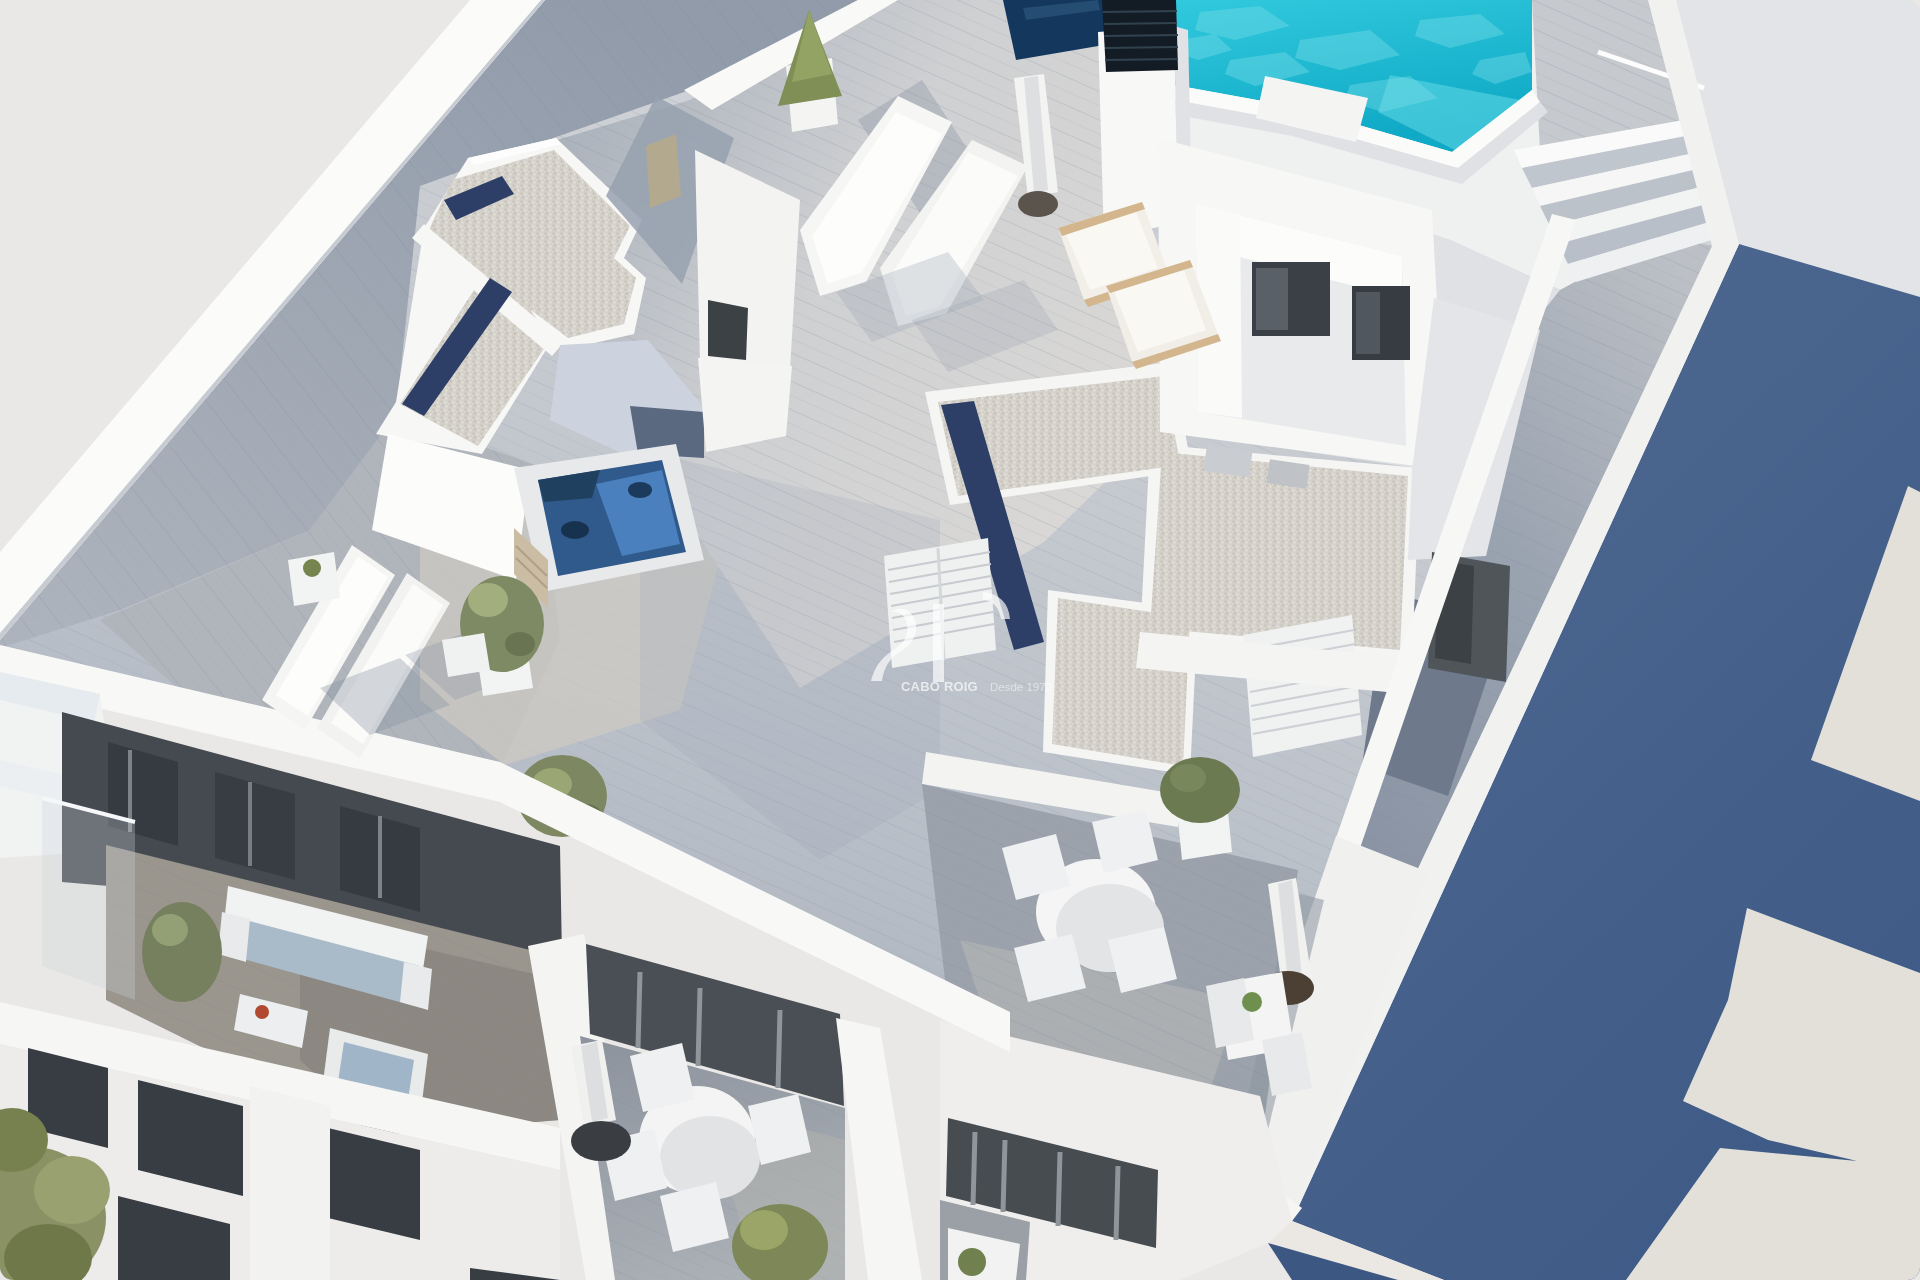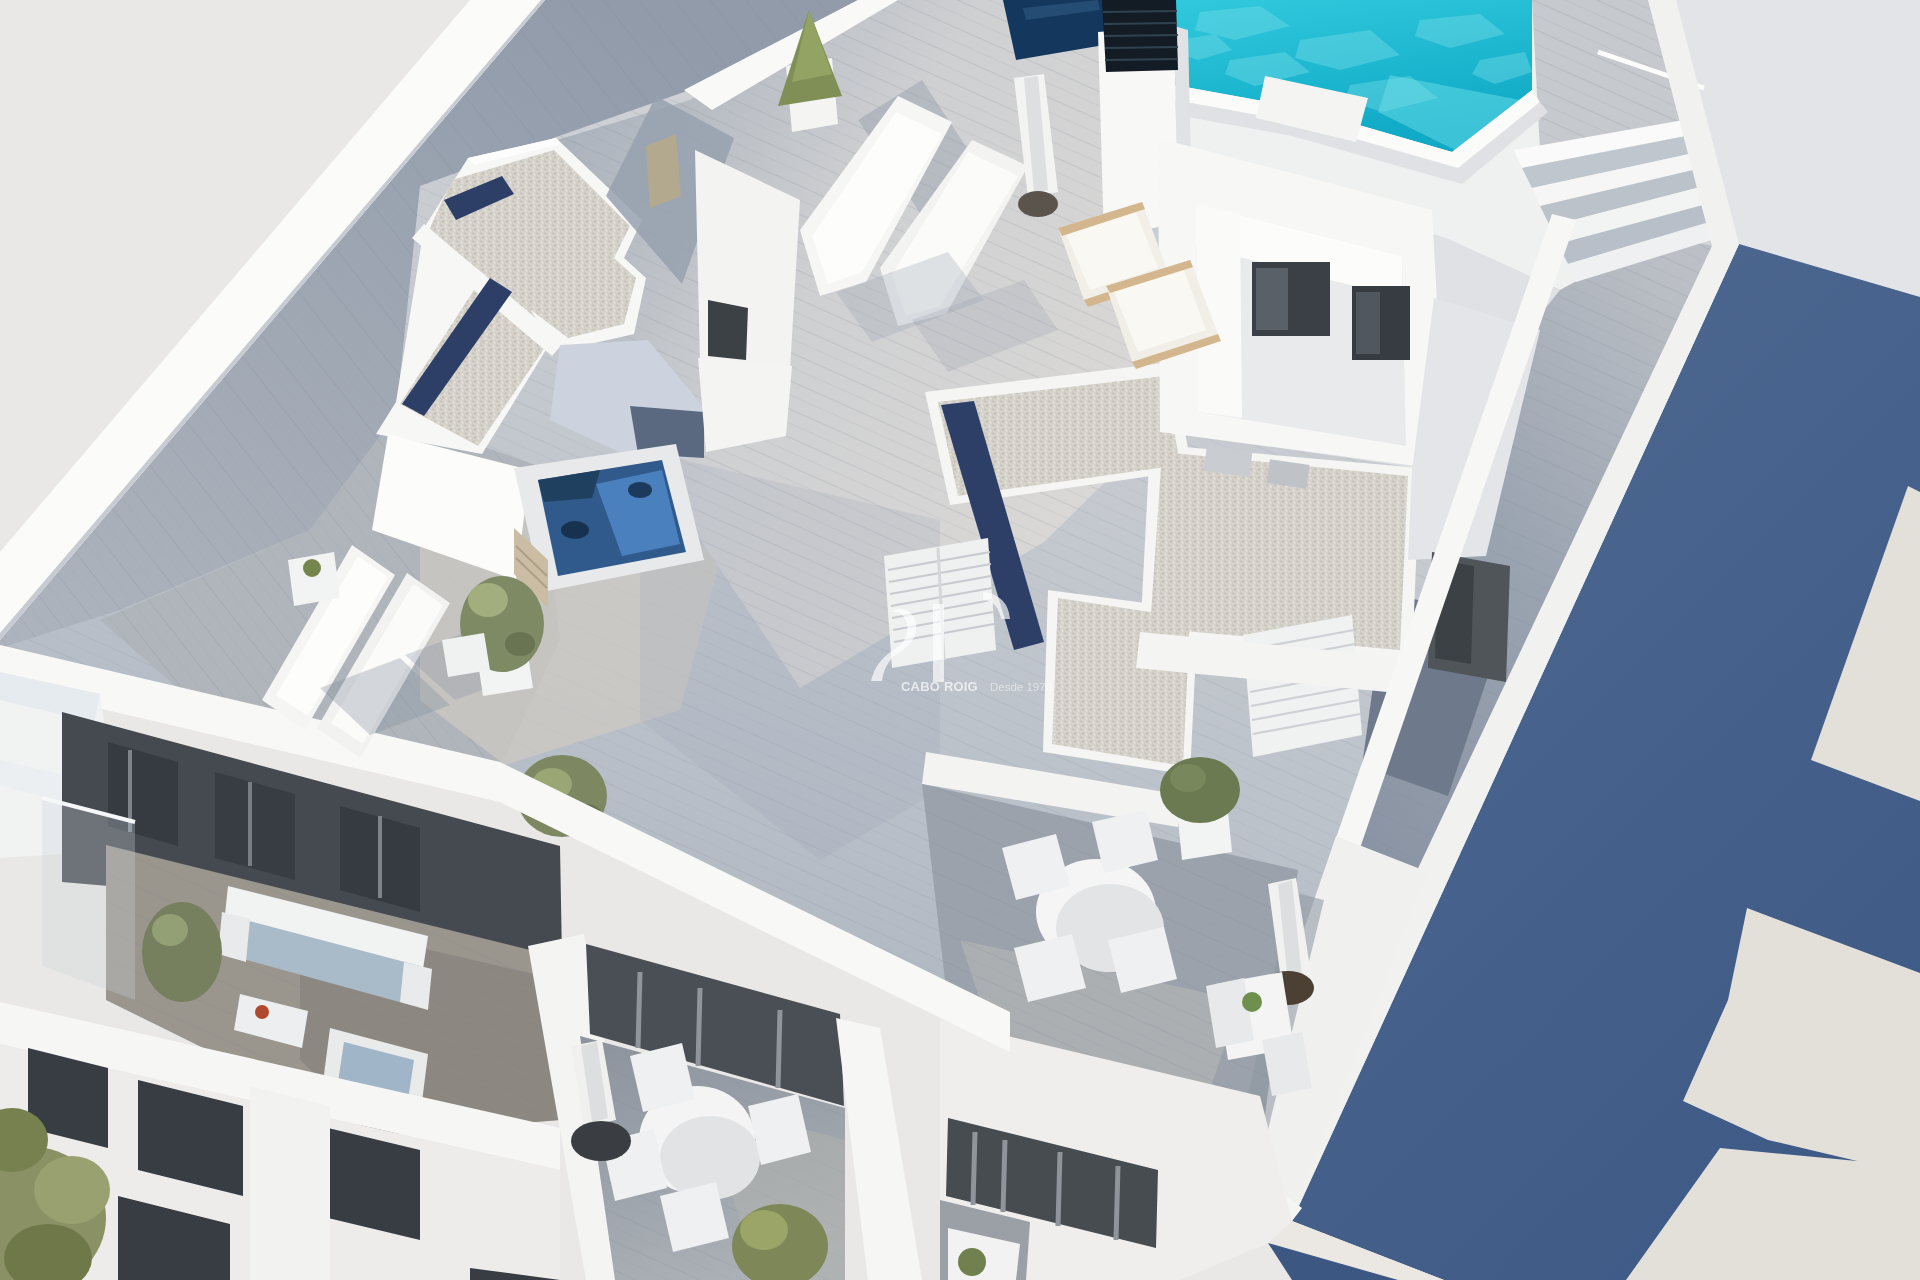--- a/index.html
+++ b/index.html
@@ -1,16 +1,16 @@
 <!DOCTYPE html>
 <html><head>
 <meta charset="utf-8">
 <style>
 html,body{margin:0;padding:0;background:#e9e8e6;font-family:"Liberation Sans",sans-serif;}
-#stage{position:relative;width:1920px;height:1280px;overflow:hidden;}
+#stage{position:relative;width:1920px;height:1280px;overflow:hidden;border-radius:13px;}
 </style>
 </head>
 <body>
 <div id="stage">
 <svg width="1920" height="1280" viewBox="0 0 1920 1280">
 <defs>
 <linearGradient id="roofBase" x1="0.55" y1="0" x2="0.2" y2="1">
 <stop offset="0" stop-color="#d3d5d8"></stop>
           <stop offset="0.55" stop-color="#bcc2ca"></stop>
           <stop offset="1" stop-color="#a2abb8"></stop>

